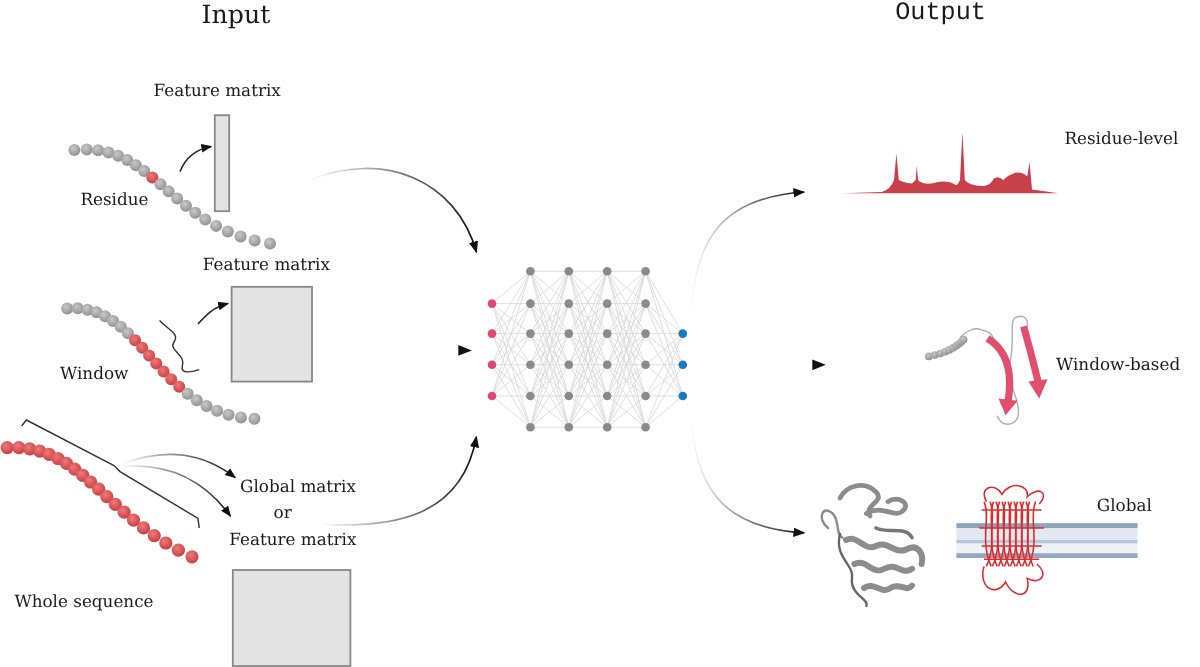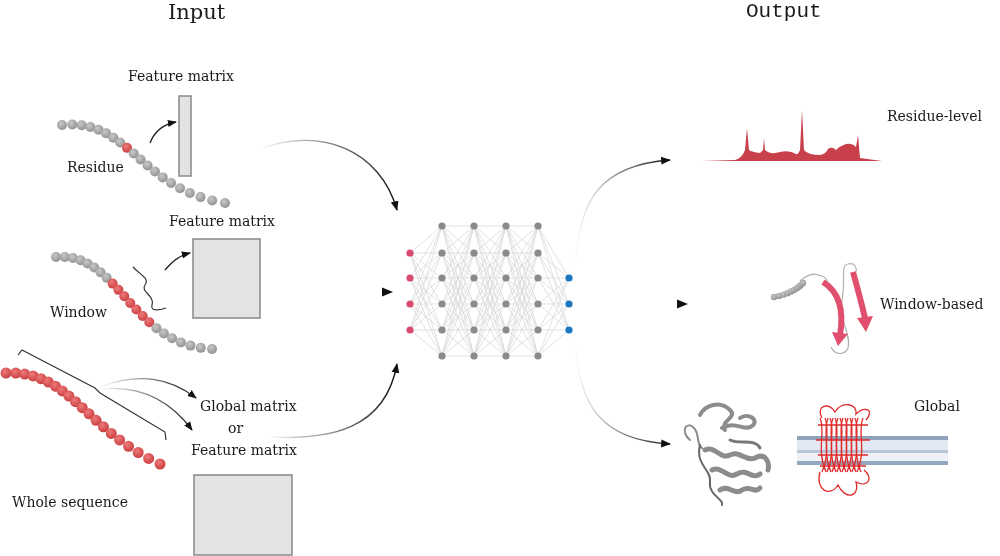--- a/index.html
+++ b/index.html
@@ -378,13 +378,13 @@
 <div class="lbl sm" style="left:169px;top:213px;">Feature matrix</div>
 <div class="lbl sm" style="left:50px;top:304px;">Window</div>
 
 <div class="lbl sm" style="left:200px;top:398px;">Global matrix</div>
 <div class="lbl sm" style="left:228px;top:420px;">or</div>
 <div class="lbl sm" style="left:191px;top:442px;">Feature matrix</div>
 <div class="lbl sm" style="left:12px;top:494px;">Whole sequence</div>
 
 <div class="lbl sm" style="left:887px;top:108px;text-align:center;">Residue-level</div>
 <div class="lbl sm" style="left:880px;top:261px;margin-top:35px;">Window-based</div>
-<div class="lbl sm" style="left:914px;top:398px;text-align:right;">Global</div>
+<div class="lbl sm" style="left:914px;top:414px;text-align:right;">Global</div>
 
 </body></html>

